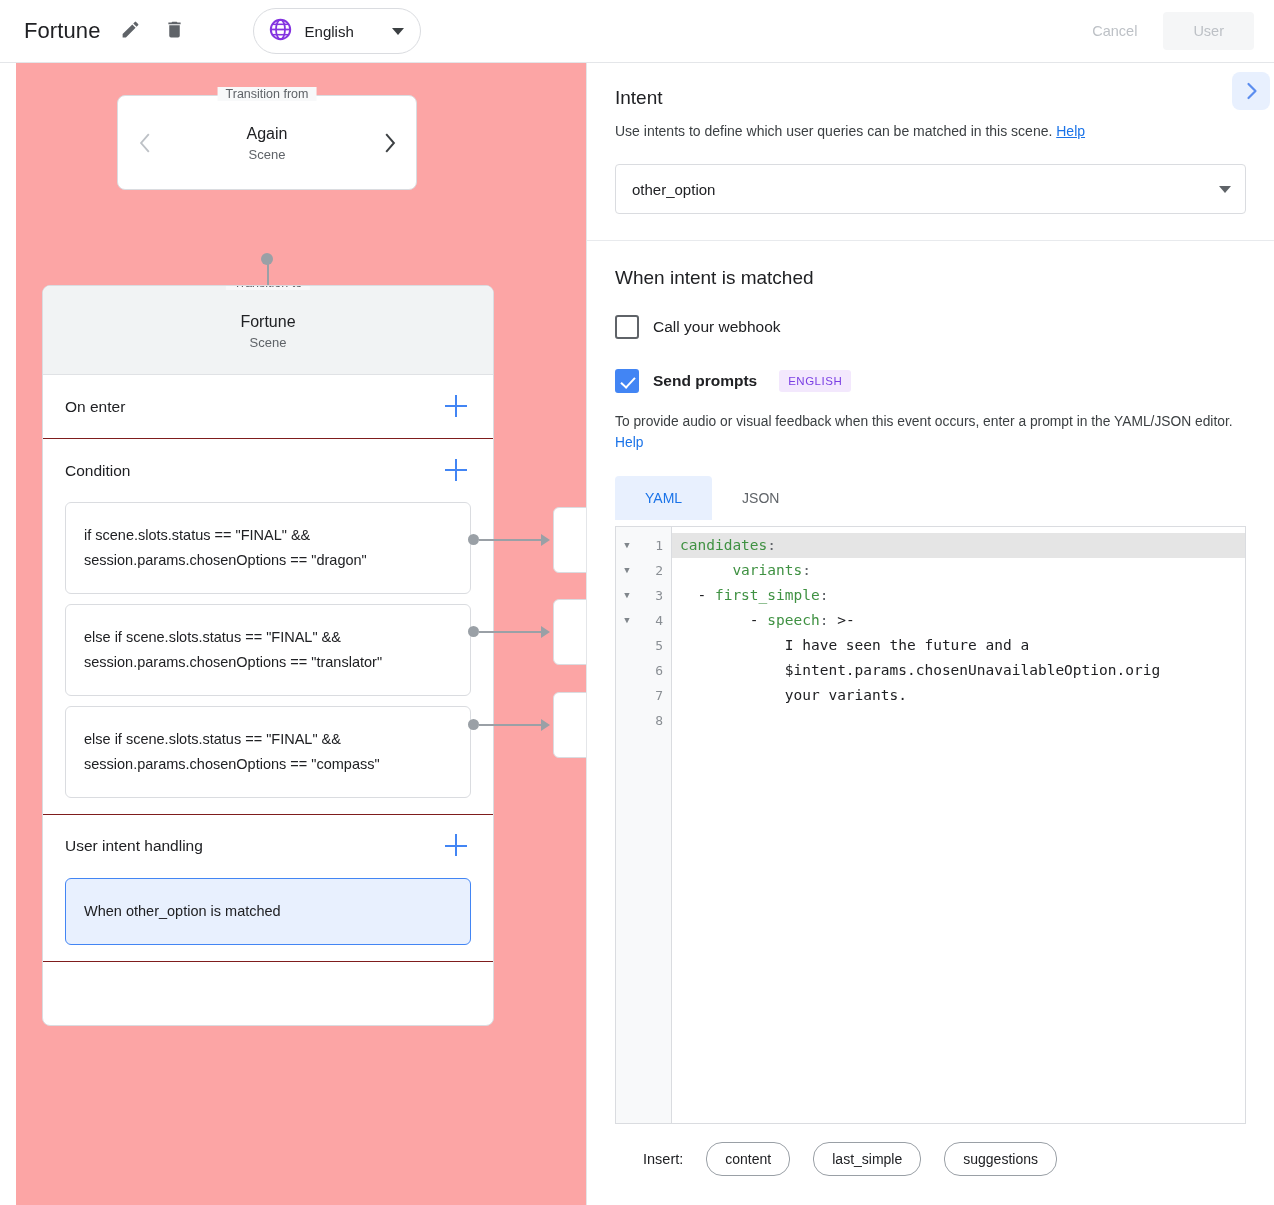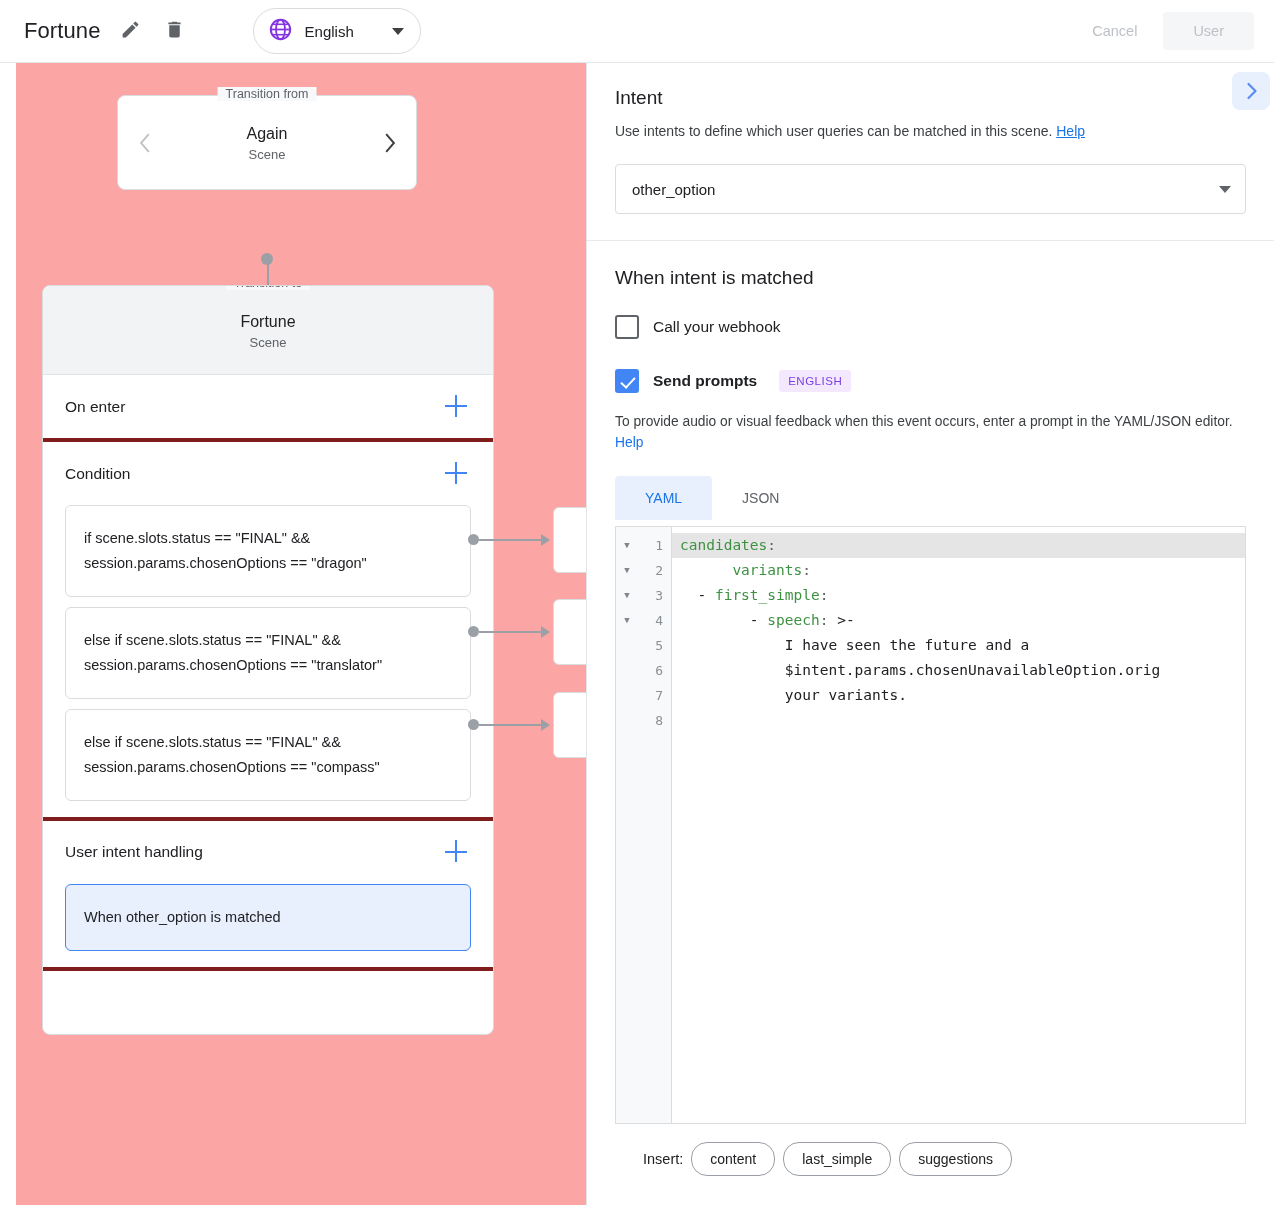--- a/index.html
+++ b/index.html
@@ -168,21 +168,21 @@
   #transition-to-legend {
     position: absolute;
     top: -10px; left: 50%;
     transform: translateX(-50%);
     background: #f8f9fa;
     padding: 0 8px;
     font-size: 12.5px;
     color: #5f6368;
   }
   .section {
-    border-bottom: 4px solid #7f1d1d;
+    border-bottom: 1px solid #7f1d1d;
     padding: 0 0 0 0;
   }
   .section:last-child { border-bottom: none; }
   .section-head {
     display: flex; align-items: center;
     justify-content: space-between;
     height: 63px;
     padding: 0 22px 0 22px;
   }
   .section-title { font-size: 15.5px; color: #202124; }
@@ -393,21 +393,21 @@
     white-space: pre;
     padding-left: 8px;
   }
   .code-line.active { background: #e5e5e5; }
   .tok-key { color: #3f9142; }
   .tok-punct { color: #5f6368; }
   .tok-dash { color: #202124; }
 
   .insert-row {
     display: flex; align-items: center;
-    gap: 8px;
+    gap: 23px;
     padding: 18px 28px 0 28px;
   }
   .insert-label { font-size: 14.5px; color: #202124; }
   .chip {
     border: 1px solid #9aa0a6;
     border-radius: 16px;
     padding: 8px 18px;
     font-size: 14px;
     color: #202124;
     cursor: pointer;

